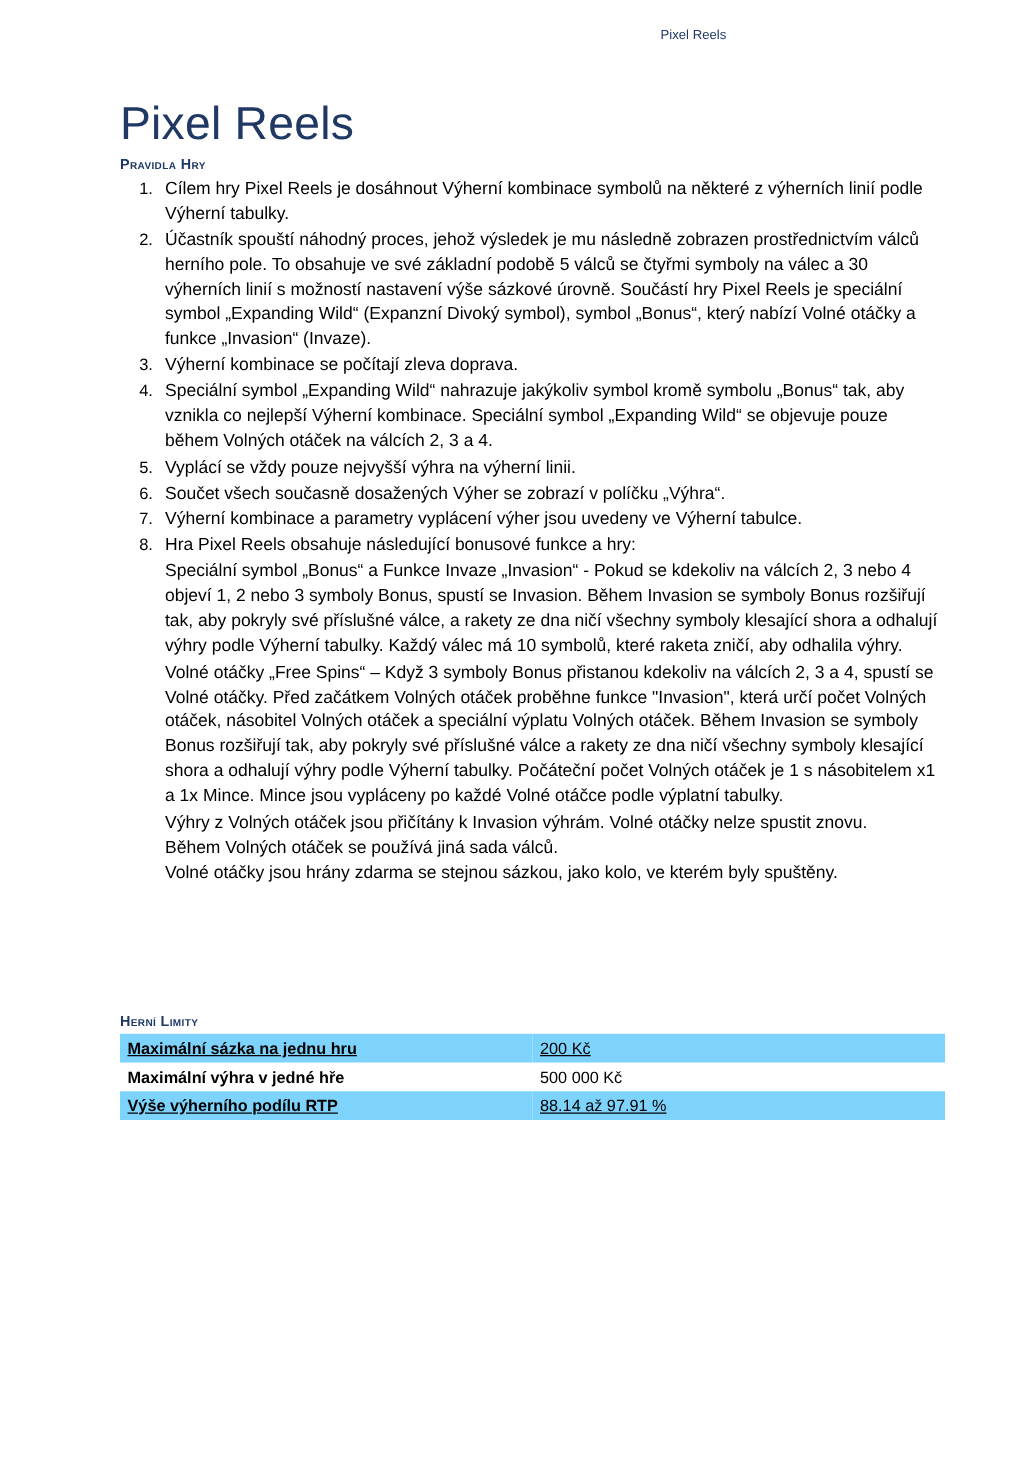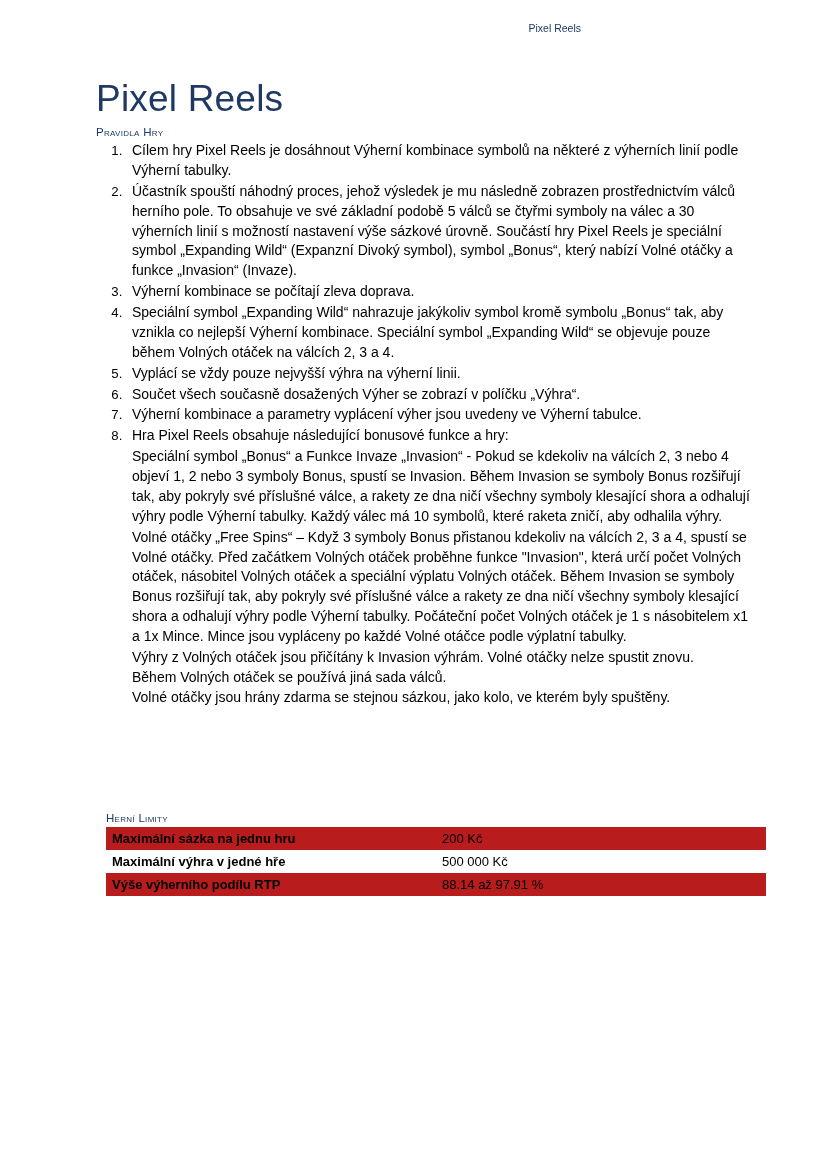--- a/index.html
+++ b/index.html
@@ -38,21 +38,21 @@
   h1.title {
     font-size: 37px;
     font-weight: normal;
     color: #1f3864;
     margin: 0 0 4px 0;
     letter-spacing: 0.2px;
     font-family: "Liberation Sans", sans-serif;
   }
   .section-heading {
     font-size: 11.5px;
-    font-weight: normal;
+    font-weight: bold;
     color: #1f3864;
     margin: 6px 0 3px 0;
     font-variant: small-caps;
     letter-spacing: 0.3px;
   }
   ol.rules {
     margin: 0;
     padding: 0 0 0 30px;
     font-size: 14px;
     line-height: 1.42;
@@ -68,31 +68,32 @@
   .sub-block {
     margin-top: 1px;
   }
   .sub-block p {
     margin: 0 0 0 0;
   }
   .underline-head {
   }
   .limits-wrap {
     position: absolute;
-    left: 106px;
+    left: 96px;
     top: 806px;
     width: 660px;
   }
   table.limits {
     border-collapse: collapse;
     width: 100%;
     font-size: 13px;
   }
   table.limits tr.shaded td {
-    background: #b91c1c;
+    background: #7dd3fc;
+    text-decoration: underline;
   }
   table.limits td {
     padding: 4px 6px 4px 6px;
     vertical-align: middle;
   }
   table.limits td.label {
     font-weight: bold;
     width: 50%;
   }
   table.limits td.value {

